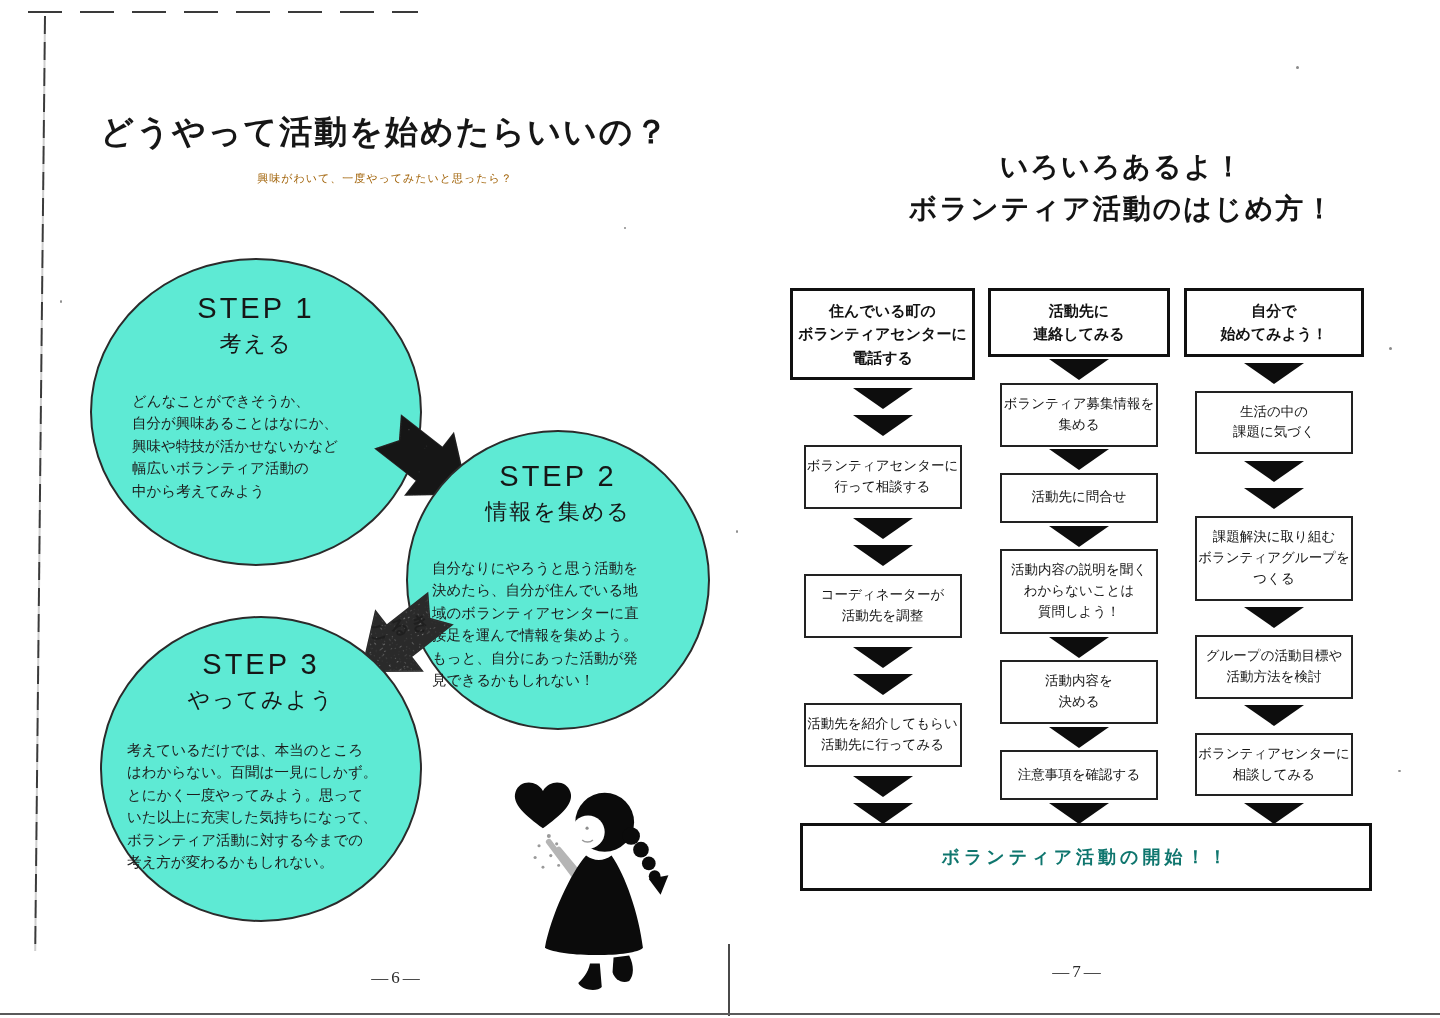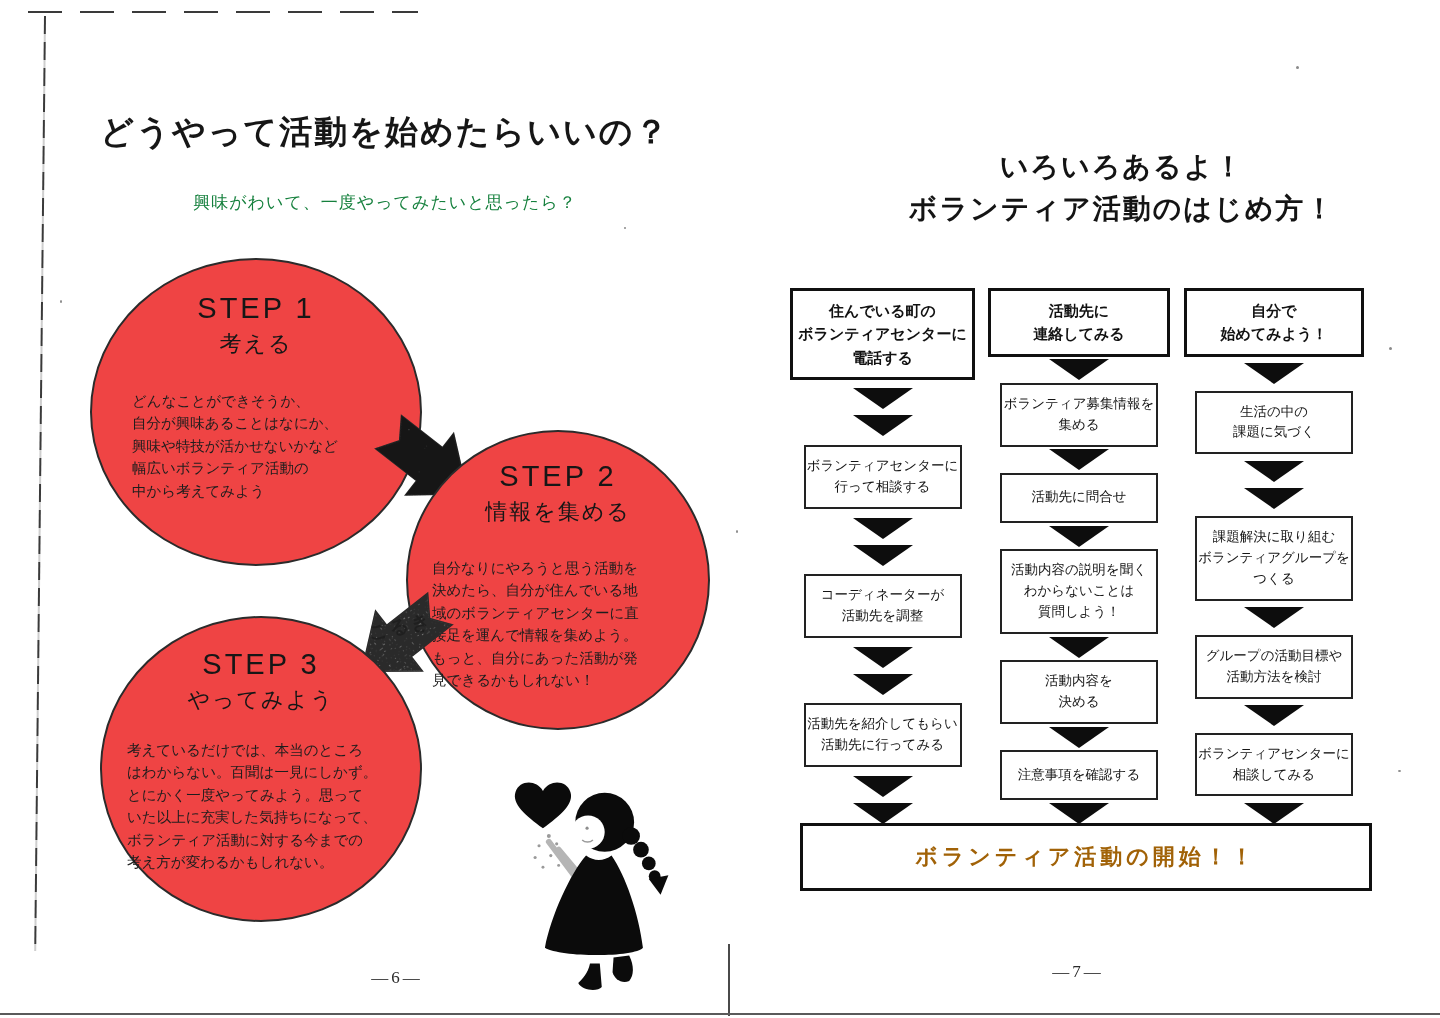--- a/index.html
+++ b/index.html
@@ -16,24 +16,24 @@
   .edge-left{position:absolute;left:44px;top:16px;width:2px;height:935px;
     background:repeating-linear-gradient(180deg,#3a3a3a 0 18px,rgba(60,60,60,.25) 18px 26px);
     transform:rotate(0.6deg);transform-origin:top left;}
   .seam{position:absolute;left:728px;top:944px;width:2px;height:72px;background:#4a4a4a;}
   .edge-bottom{position:absolute;left:0;top:1013px;width:1440px;height:2px;background:#5a5a5a;}
   .speck{position:absolute;background:#8a8a8a;border-radius:50%;}
 
   
   .l-titlewrap{position:absolute;left:60px;top:110px;width:650px;text-align:center;}
   .l-title{font-size:33px;font-weight:600;letter-spacing:2px;color:#161616;}
-  .l-subtitle{margin-top:36px;font-size:17px;letter-spacing:1px;color:#15803d;}
+  .l-subtitle{margin-top:16px;font-size:11px;letter-spacing:1px;color:#a16207;}
 
   .circle{position:absolute;border:2px solid #2b2b2b;border-radius:50%;
-    background:#ef4444;box-sizing:border-box;text-align:center;}
+    background:#5eead4;box-sizing:border-box;text-align:center;}
   .c1{left:90px;top:258px;width:332px;height:308px;padding-top:32px;}
   .c2{left:406px;top:430px;width:304px;height:300px;padding-top:28px;}
   .c3{left:100px;top:616px;width:322px;height:306px;padding-top:30px;}
   .step-h{font-size:29px;letter-spacing:3px;color:#161616;}
   .step-sh{font-size:22px;letter-spacing:2px;margin-top:4px;color:#161616;}
   .step-body{font-size:14.5px;line-height:1.55;text-align:left;margin:26px auto 0;color:#1d1d1d;}
   .c1 .step-body{width:248px;margin-top:31px;}
   .c2 .step-body{width:252px;margin-top:30px;}
   .c3 .step-body{width:268px;margin-top:24px;}
 
@@ -63,21 +63,21 @@
     font-size:15px;font-weight:bold;text-align:center;line-height:1.55;padding:8px 2px;color:#111;}
   .fbox{border:2px solid #222;width:158px;box-sizing:border-box;background:#fff;
     font-size:13.5px;text-align:center;line-height:1.55;padding:9px 0;color:#151515;
     display:flex;align-items:center;justify-content:center;min-height:50px;}
   .tri{width:0;height:0;border-left:30px solid transparent;border-right:30px solid transparent;
     border-top:21px solid #0d0d0d;}
   .tri2{display:flex;flex-direction:column;align-items:center;gap:6px;}
 
   .finalbox{position:absolute;left:800px;top:823px;width:572px;height:68px;box-sizing:border-box;
     border:3px solid #101010;background:#fff;display:flex;align-items:center;justify-content:center;
-    font-size:22px;font-weight:bold;letter-spacing:4px;color:#a16207;}
+    font-size:18px;font-weight:bold;letter-spacing:4px;color:#0f766e;}
 </style>
 </head>
 <body>
 
 <div>
 
   <div class="edge-top"></div>
   <div class="edge-left"></div>
   <div class="seam"></div>
   <div class="edge-bottom"></div>

